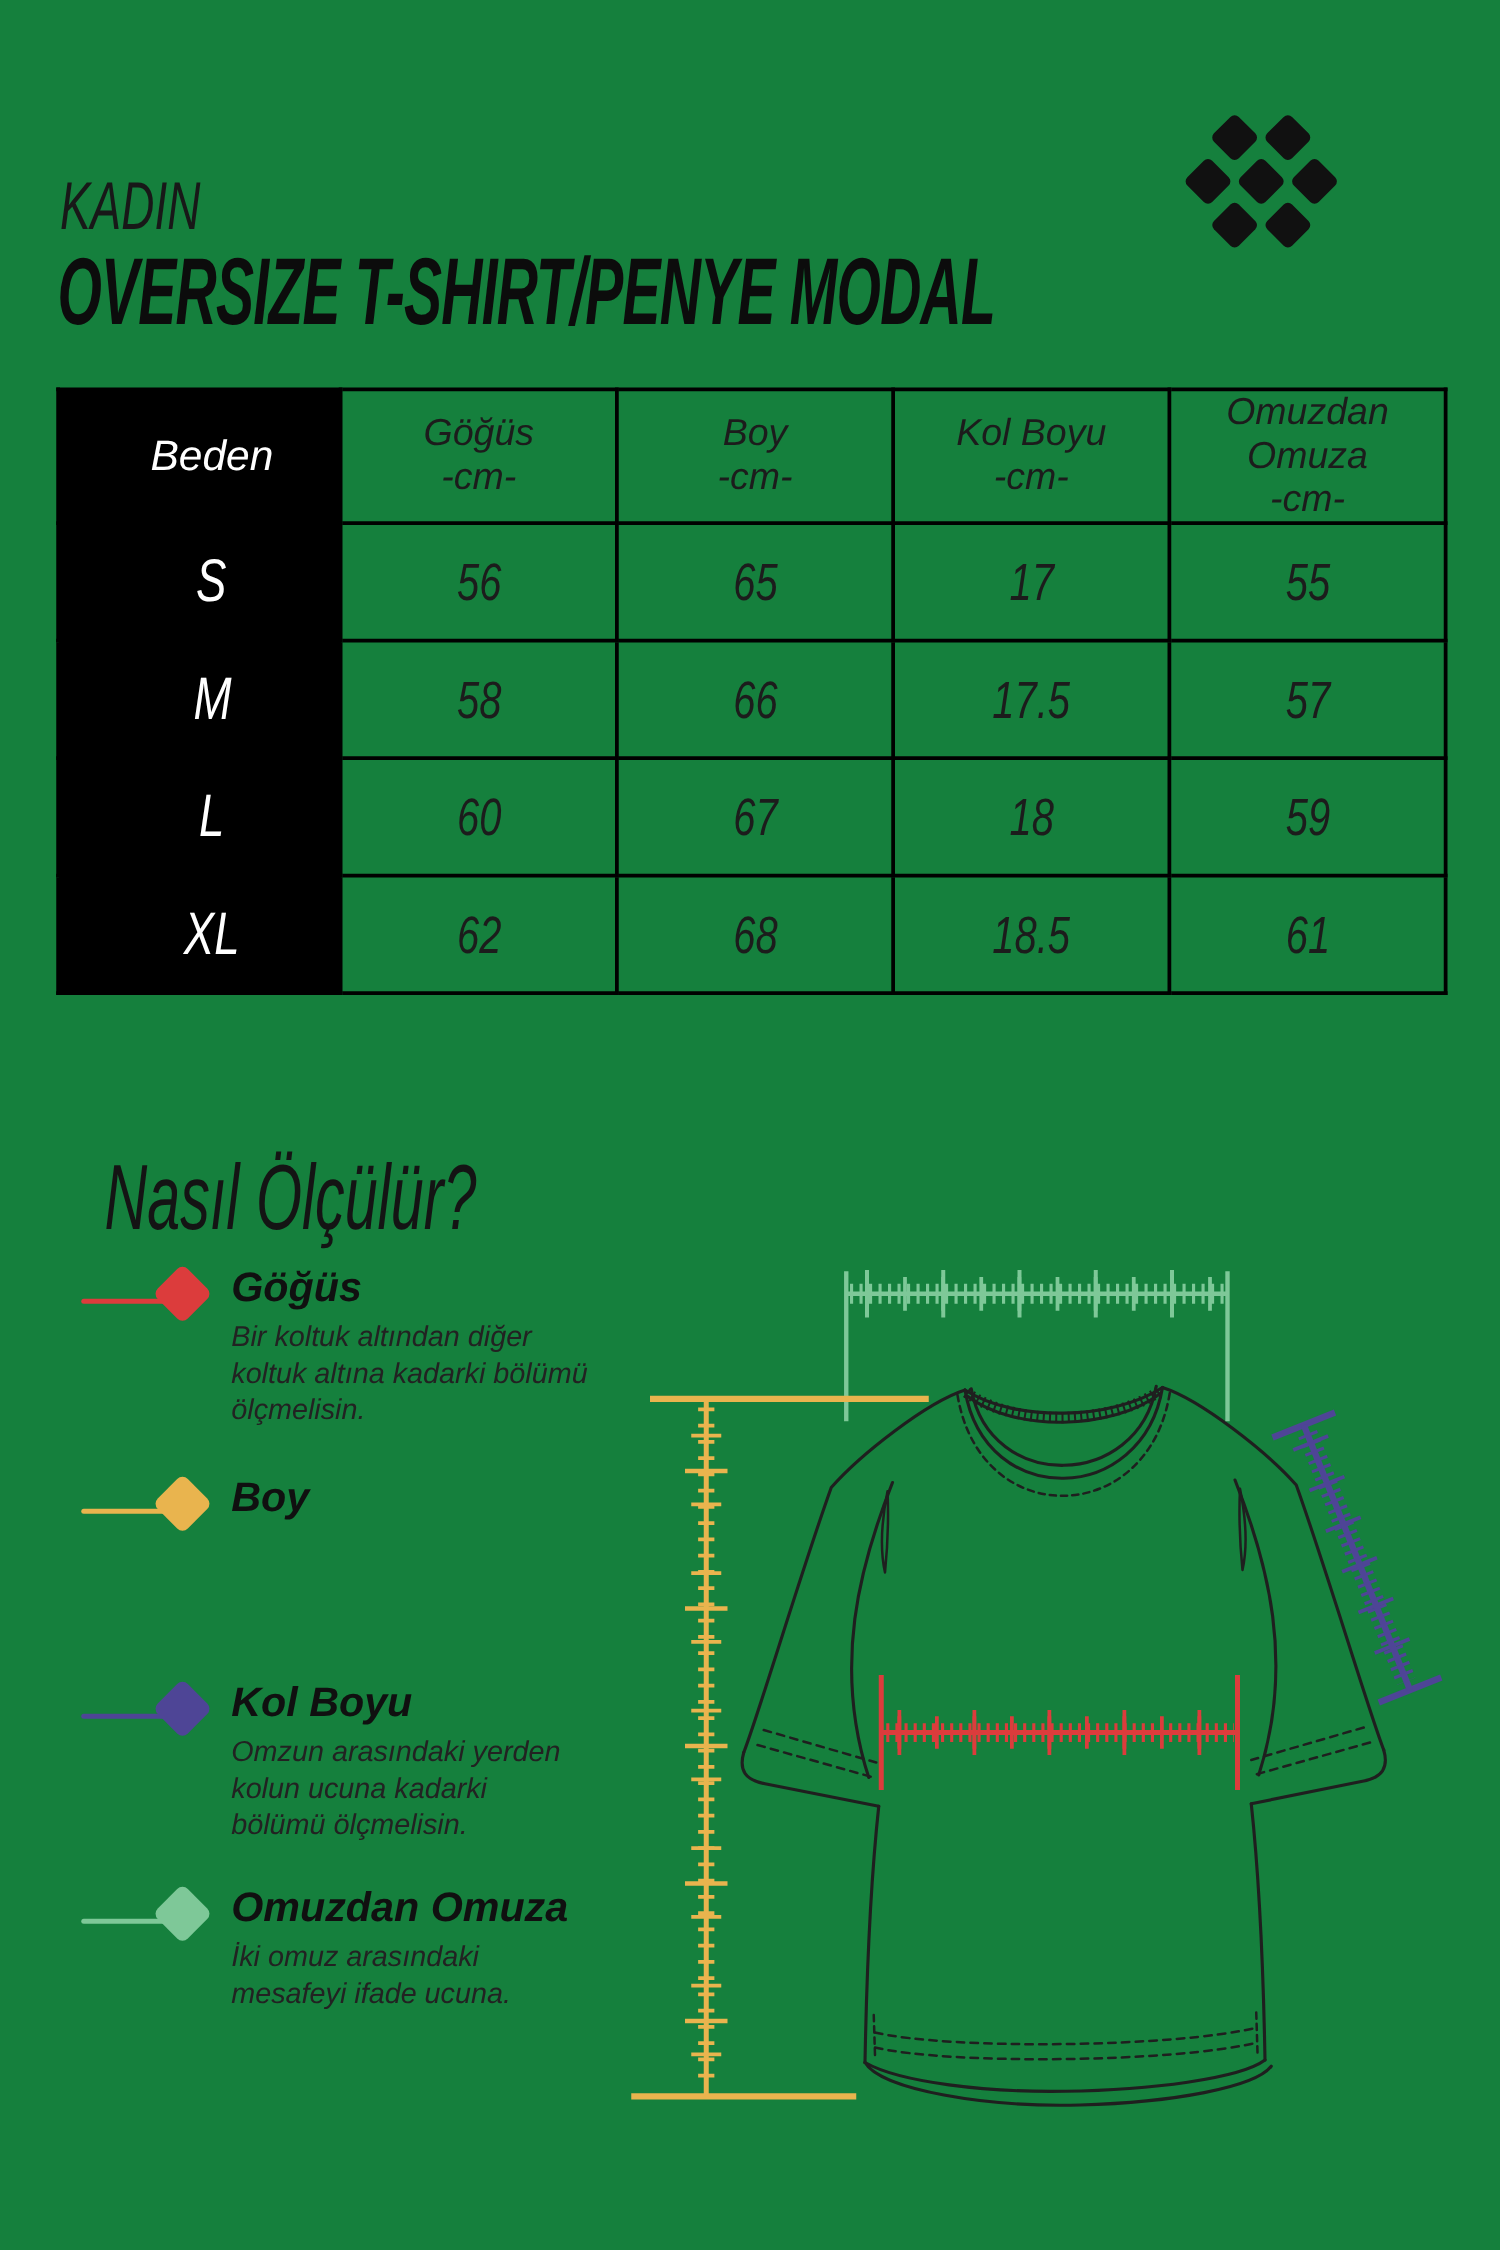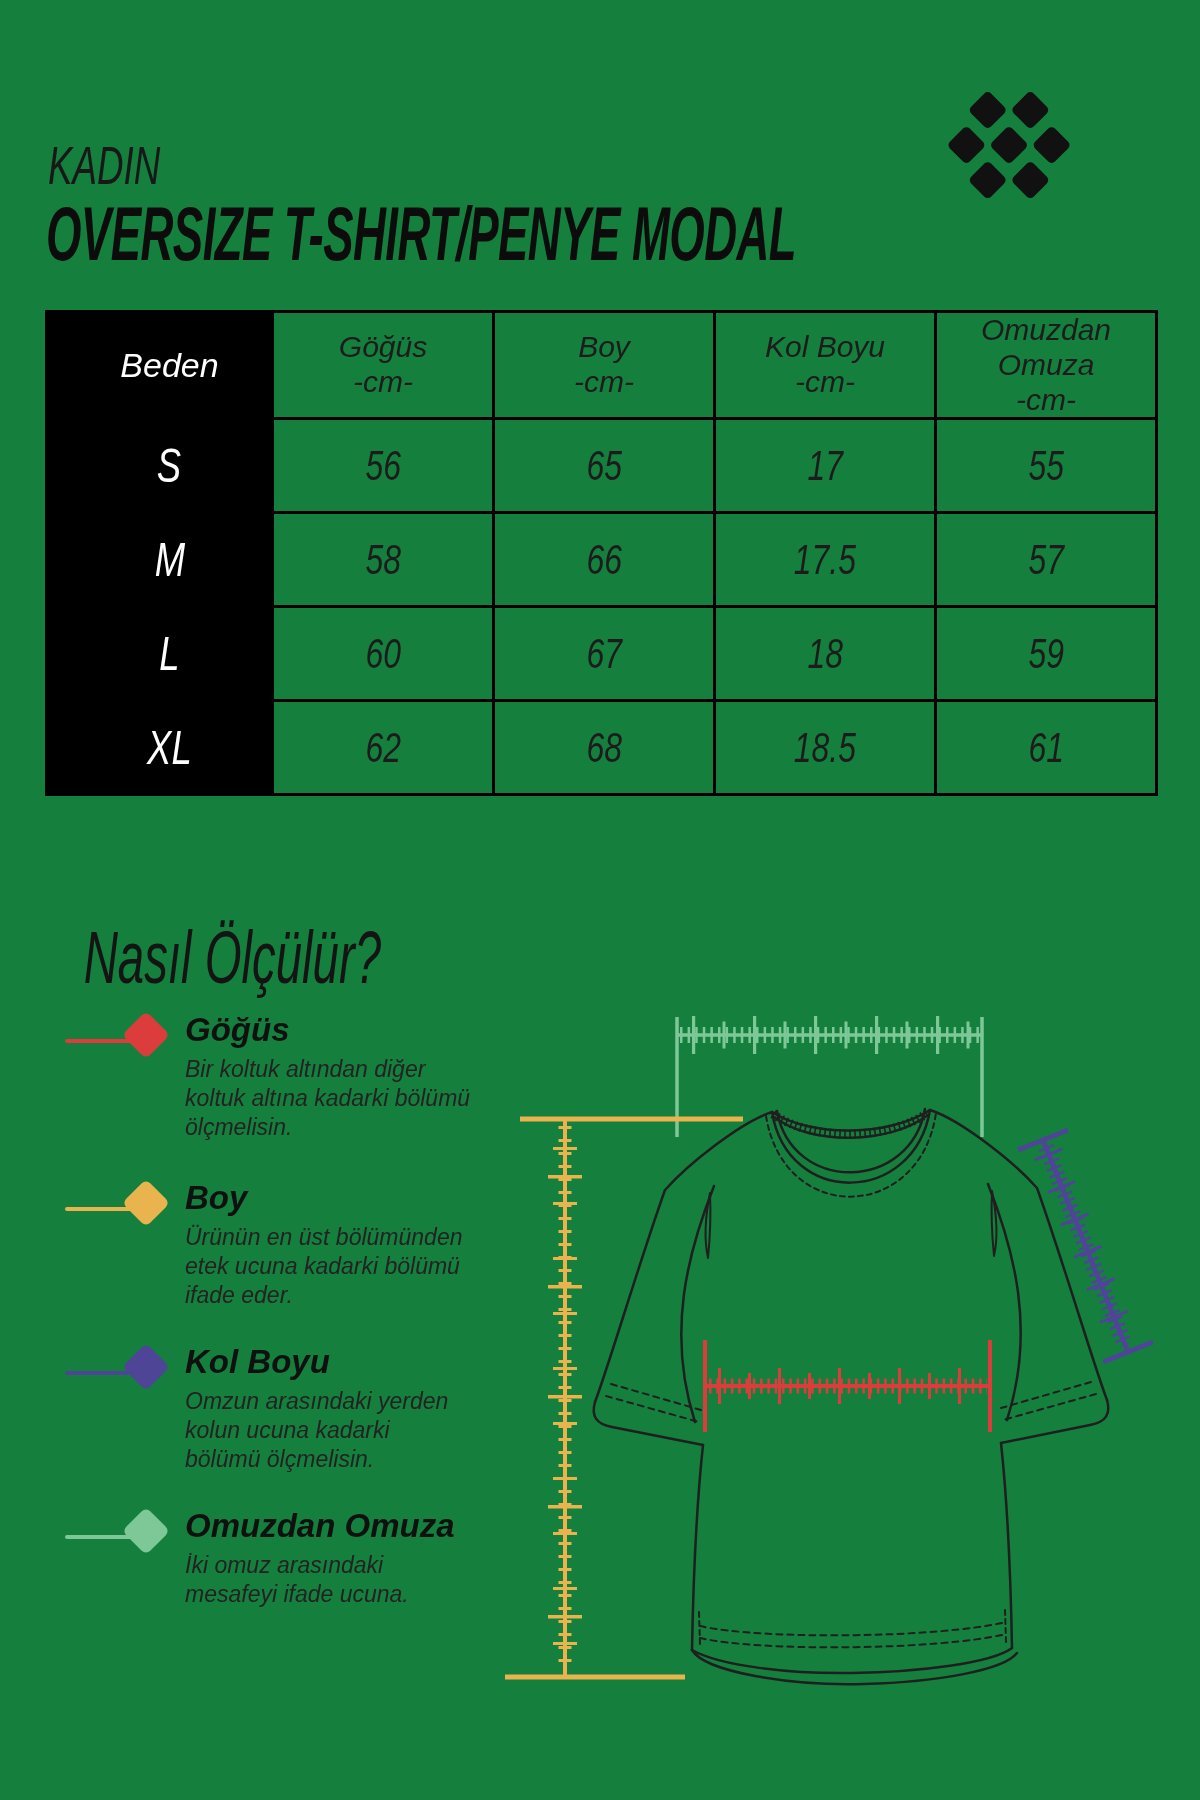--- a/index.html
+++ b/index.html
@@ -165,23 +165,20 @@
     </div>
   </div>
 
   <div class="legend-item" style="top:1180px">
     <div class="legend-icon">
       <div class="legend-line c-length"></div>
       <div class="legend-diamond c-length"></div>
     </div>
     <div class="legend-text">
       <div class="legend-title">Boy</div>
-      <div class="legend-desc">Ürünün en üst bölümünden
-etek ucuna kadarki bölümü
-ifade eder.</div>
     </div>
   </div>
 
   <div class="legend-item" style="top:1344px">
     <div class="legend-icon">
       <div class="legend-line c-sleeve"></div>
       <div class="legend-diamond c-sleeve"></div>
     </div>
     <div class="legend-text">
       <div class="legend-title">Kol Boyu</div>

